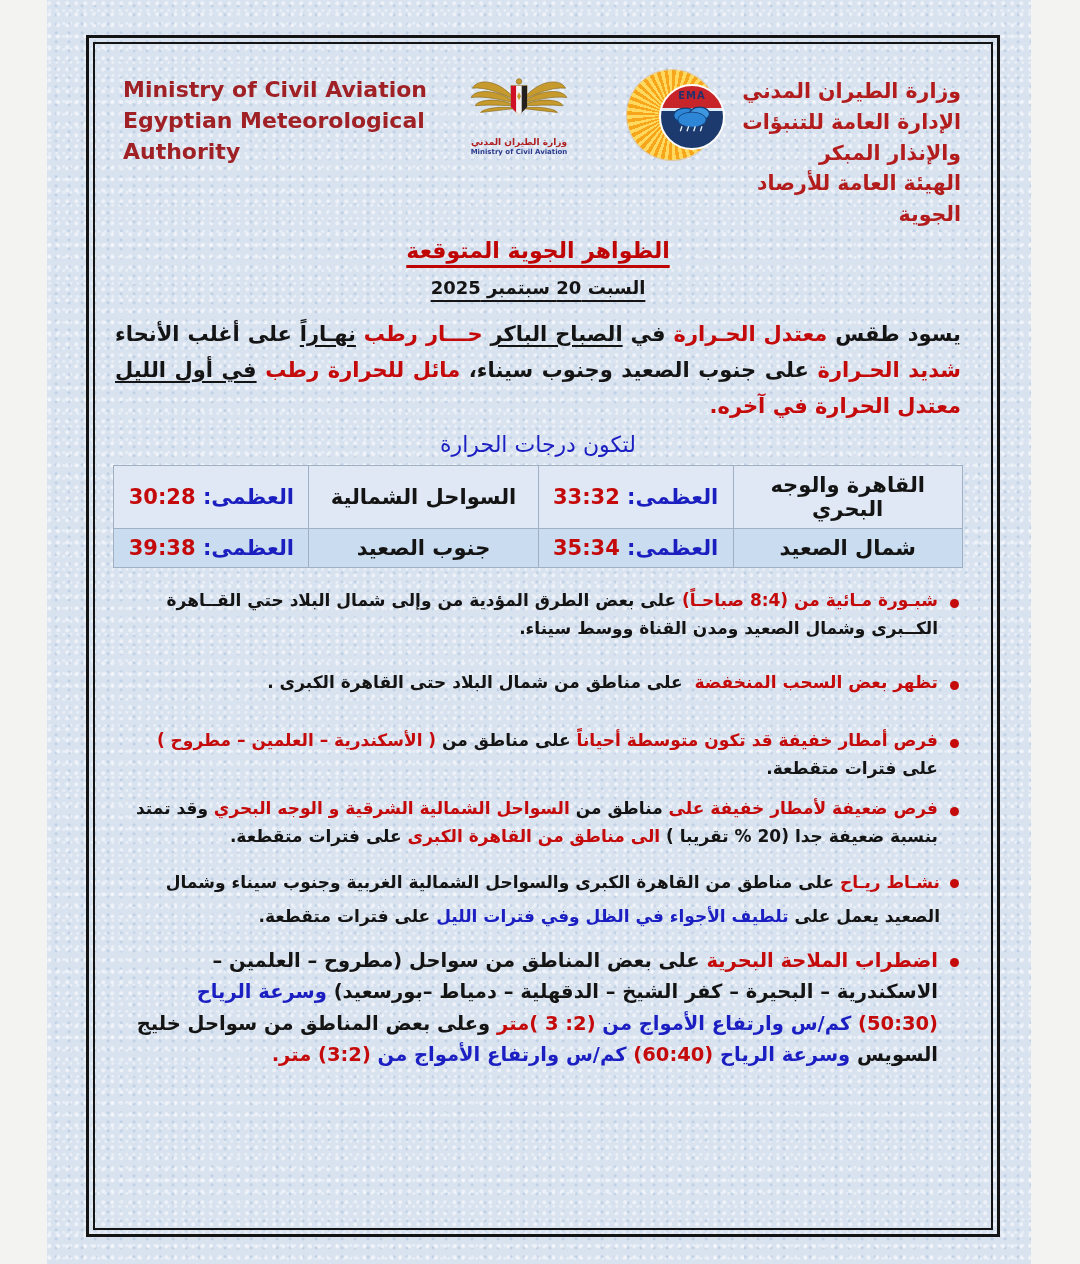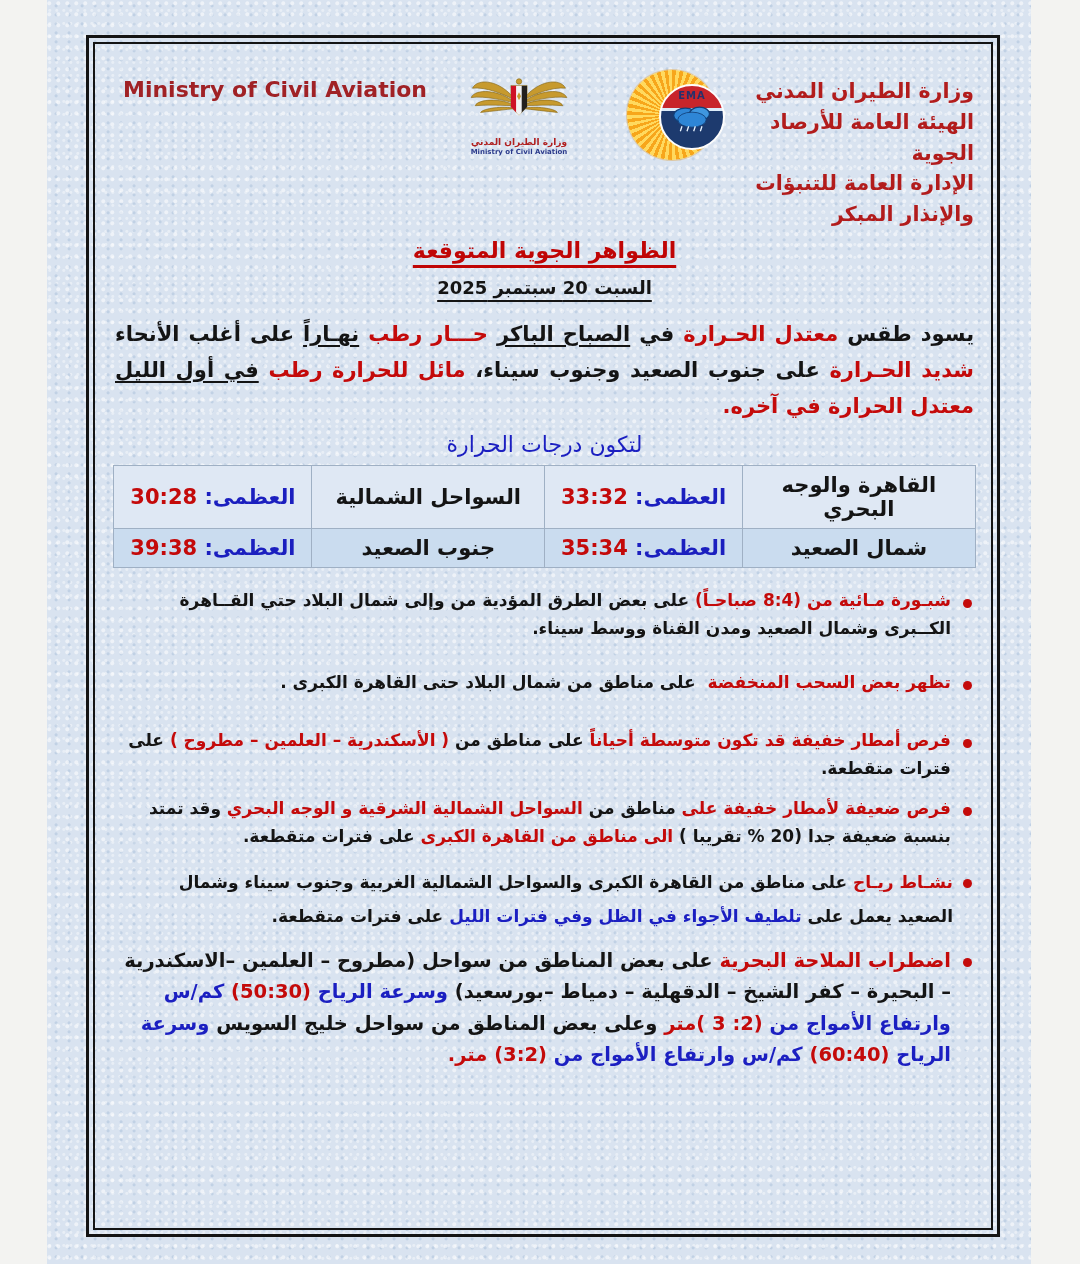--- a/index.html
+++ b/index.html
@@ -16,21 +16,21 @@
       radial-gradient(circle at 70% 65%, rgba(163,186,214,0.45) 0 1px, transparent 2px),
       radial-gradient(circle at 40% 80%, rgba(255,255,255,0.4) 0 1px, transparent 2px);
     background-size:9px 11px,13px 9px,7px 13px;
   }
   .frame{
     position:absolute;left:39px;top:35px;width:914px;height:1202px;
     border:3px solid #141414;padding:4px;box-sizing:border-box;
   }
   .frame-inner{
     width:100%;height:100%;border:2px solid #141414;box-sizing:border-box;
-    padding:18px 11px 0 14px;overflow:hidden;
+    padding:18px 24px 0 14px;overflow:hidden;
   }
   
   .hdr{display:flex;direction:ltr;align-items:flex-start;}
   .hdr-left{width:330px;padding-left:14px;padding-top:12px;color:#a02125;font-weight:bold;
             font-size:22px;line-height:1.42;}
   .moca-wrap{width:132px;margin-top:10px;text-align:center;flex:0 0 auto;}
   .moca-cap-ar{font-size:9px;color:#b02020;font-weight:bold;line-height:1.1;}
   .moca-cap-en{font-size:7px;color:#2b3a8c;font-weight:bold;line-height:1.2;}
   .ema-logo{position:relative;width:90px;height:90px;margin:8px 0 0 42px;flex:0 0 auto;}
   .ema-rays{position:absolute;inset:0;border-radius:50%;
@@ -84,20 +84,21 @@
 </head>
 <body>
 
 <div class="paper">
   <div class="frame">
     <div class="frame-inner">
 
       <div class="hdr">
         <div class="hdr-left">
           <div>Ministry of Civil Aviation</div>
+          <div>Egyptian Meteorological Authority</div>
         </div>
 
         <div class="moca-wrap">
           <svg viewBox="0 0 150 92" width="130" height="62">
             <g id="wL" fill="#c79a2e" stroke="#8a6a18" stroke-width="1">
               <path d="M70 42 C48 12 14 8 6 24 C26 22 50 32 70 42 Z"></path>
               <path d="M70 46 C46 26 10 24 4 38 C26 35 50 42 70 46 Z"></path>
               <path d="M70 50 C48 38 14 40 10 50 C30 48 52 50 70 50 Z"></path>
               <path d="M70 54 C50 50 22 54 18 60 C36 58 54 56 70 54 Z"></path>
             </g>
@@ -126,22 +127,22 @@
               <ellipse cx="22" cy="15" rx="14" ry="9" fill="#2e86d6" stroke="#123f77" stroke-width="1.5"></ellipse>
               <ellipse cx="39" cy="13" rx="12" ry="8" fill="#3f97e0" stroke="#123f77" stroke-width="1.5"></ellipse>
               <ellipse cx="30" cy="20" rx="17" ry="9" fill="#2e86d6" stroke="#123f77" stroke-width="1"></ellipse>
               <path d="M18 28 l-2 6 M26 28 l-2 6 M34 28 l-2 6 M42 28 l-2 6" stroke="#e8f4ff" stroke-width="1.6" fill="none"></path>
             </svg>
           </div>
         </div>
 
         <div class="hdr-right">
           <div>وزارة الطيران المدني</div>
+          <div>الإدارة العامة للتنبؤات والإنذار المبكر</div>
           <div>الهيئة العامة للأرصاد الجوية</div>
-          <div>الإدارة العامة للتنبؤات والإنذار المبكر</div>
         </div>
       </div>
 
       <div class="title">الظواهر الجوية المتوقعة</div>
       <div class="date">السبت 20 سبتمبر 2025</div>
 
       <div class="intro"><span class="seg s-k">يسود طقس </span><span class="seg s-r">معتدل الحـرارة </span><span class="seg s-k">في </span><span class="seg s-ku">الصباح الباكر</span><span class="seg s-k"> </span><span class="seg s-r">حـــار رطب </span><span class="seg s-ku">نهـاراً</span><span class="seg s-k"> على أغلب الأنحاء </span><span class="seg s-r">شديد الحـرارة </span><span class="seg s-k">على جنوب الصعيد وجنوب سيناء، </span><span class="seg s-r">مائل للحرارة رطب </span><span class="seg s-ku">في أول الليل</span><span class="seg s-k"> </span><span class="seg s-r">معتدل الحرارة في آخره.</span></div>
 
       <div class="temp-caption">لتكون درجات الحرارة</div>
       <table class="temps">

